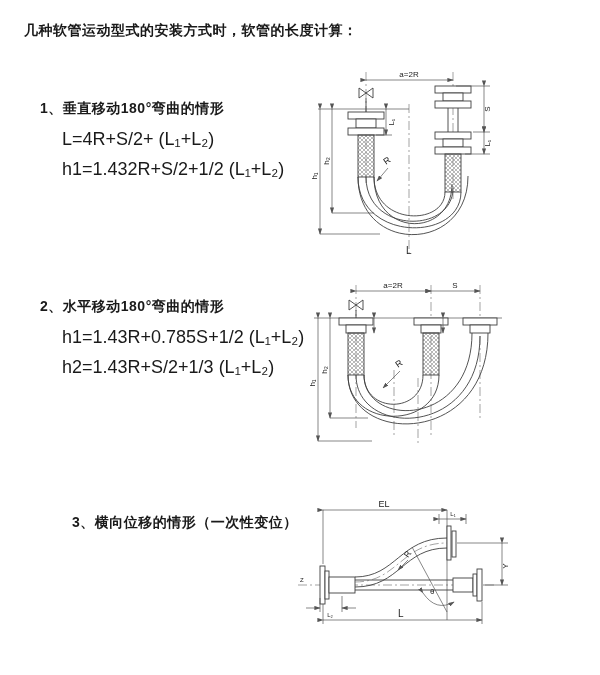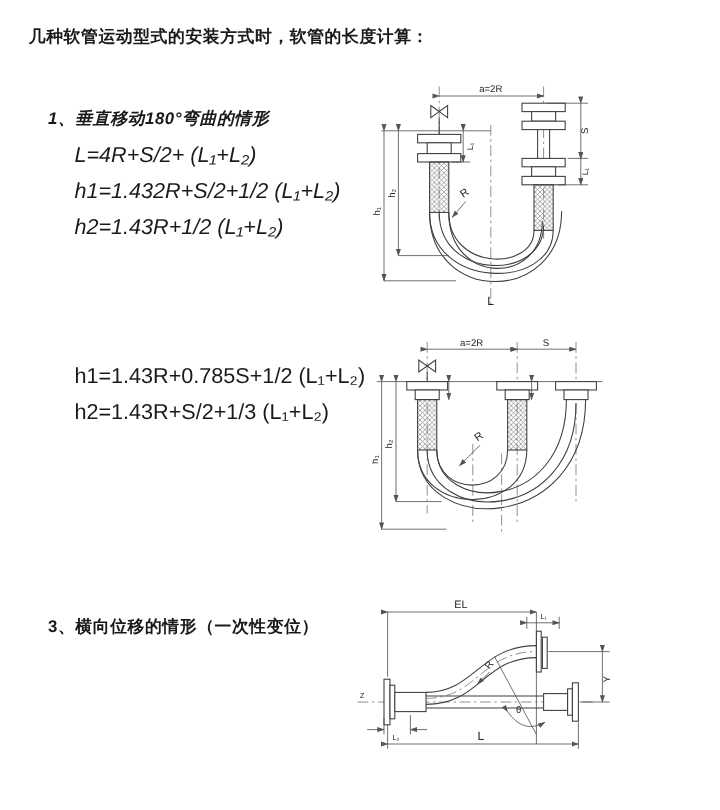--- a/index.html
+++ b/index.html
@@ -6,23 +6,23 @@
   body{
     width:600px;height:675px;background:#ffffff;position:relative;
     font-family:"Liberation Sans","DejaVu Sans",sans-serif;color:#1a1a1a;
     overflow:hidden;
   }
   .page-title{
     position:absolute;left:24px;top:22px;font-size:14px;font-weight:bold;
     letter-spacing:0.5px;white-space:nowrap;
   }
   .section{position:absolute;left:40px;width:272px;}
-  .sec1{top:90px;font-style:italic;}
+  .sec1{top:100px;}
   .sec2{top:298px;}
-  .sec3{top:514px;}
+  .sec3{top:514px;margin-left:32px;}
   .sec-heading{font-size:14px;font-weight:bold;margin:0 0 6px 0;letter-spacing:0.5px;white-space:nowrap;}
   .formula{font-size:18px;line-height:30px;margin-left:22px;white-space:nowrap;}
   .diagram{position:absolute;}
   .d1{left:310px;top:64px;}
   .d2{left:310px;top:278px;}
   .d3{left:296px;top:490px;}
   svg{display:block;}
   svg text{fill:#222;font-family:"Liberation Sans","DejaVu Sans",sans-serif;}
   .ol{stroke:#3f3f3f;stroke-width:0.9;fill:none;}       
   .dl{stroke:#555;stroke-width:0.7;fill:none;}          
@@ -31,21 +31,20 @@
 </style>
 </head>
 <body>
 
 <div class="page-title">几种软管运动型式的安装方式时，软管的长度计算：</div>
 
 <div class="section sec1">
   <div class="sec-heading">1、垂直移动180°弯曲的情形</div>
   <div class="formula">L=4R+S/2+ (L₁+L₂)</div>
   <div class="formula">h1=1.432R+S/2+1/2 (L₁+L₂)</div>
-  <div class="formula">h2=1.43R+1/2 (L₁+L₂)</div>
 </div>
 
 <svg class="diagram d1" width="284" height="200" viewBox="0 0 284 200">
   <defs>
     <marker id="ah1" markerWidth="9" markerHeight="6" refX="8" refY="3" orient="auto">
       <path d="M0,0 L9,3 L0,6 z" fill="#555"></path>
     </marker>
     <pattern id="br1" width="4" height="4" patternUnits="userSpaceOnUse">
       <path d="M0,0 l4,4 M4,0 l-4,4" stroke="#8a8a8a" stroke-width="0.6"></path>
     </pattern>
@@ -113,20 +112,21 @@
   <line class="dl" x1="174" y1="68" x2="174" y2="90" marker-start="url(#ah1)" marker-end="url(#ah1)"></line>
   <text x="180" y="79" font-size="7" text-anchor="middle" transform="rotate(-90 180 79)">L₁</text>
 
   <text x="76" y="101" font-size="9" transform="rotate(-35 76 101)">R</text>
   <line class="dl" x1="78" y1="104" x2="67" y2="117" marker-end="url(#ah1)"></line>
 
   <text x="96" y="190" font-size="10">L</text>
 </svg>
 
 <div class="section sec2">
+  <div class="sec-heading">2、水平移动180°弯曲的情形</div>
   <div class="formula">h1=1.43R+0.785S+1/2 (L₁+L₂)</div>
   <div class="formula">h2=1.43R+S/2+1/3 (L₁+L₂)</div>
 </div>
 
 <svg class="diagram d2" width="284" height="172" viewBox="0 0 284 172">
   <defs>
     <marker id="ah2" markerWidth="9" markerHeight="6" refX="8" refY="3" orient="auto">
       <path d="M0,0 L9,3 L0,6 z" fill="#555"></path>
     </marker>
     <pattern id="br2" width="4" height="4" patternUnits="userSpaceOnUse">

